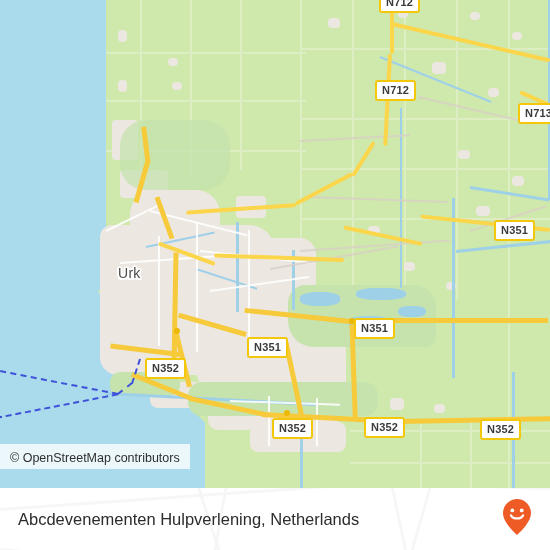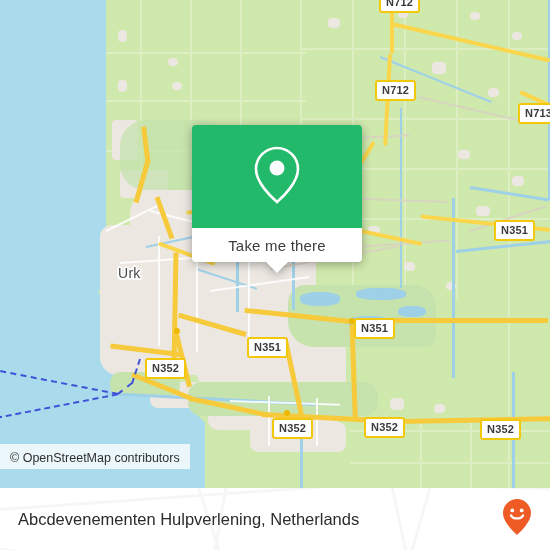--- a/index.html
+++ b/index.html
@@ -354,34 +354,20 @@
         <div class="shield" style="left: 494px; top: 220px;">N351</div>
         <div class="shield" style="left: 354px; top: 318px;">N351</div>
         <div class="shield" style="left: 247px; top: 337px;">N351</div>
         <div class="shield" style="left: 145px; top: 358px;">N352</div>
         <div class="shield" style="left: 272px; top: 418px;">N352</div>
         <div class="shield" style="left: 364px; top: 417px;">N352</div>
         <div class="shield" style="left: 480px; top: 419px;">N352</div>
         <div class="shield" style="left: 379px; top: -8px;">N712</div>
       </div>
 
-    <div id="popup">
-      <div class="card-top">
-        <span>
-          <svg width="50" height="62" viewBox="0 0 50 62" aria-hidden="true">
-            <path d="M25 4 C13.4 4 4 13.4 4 25 C4 38 18 52 25 58 C32 52 46 38 46 25 C46 13.4 36.6 4 25 4 Z" fill="none" stroke="#ffffff" stroke-width="2.6"></path>
-            <circle cx="25" cy="24" r="7.5" fill="#ffffff"></circle>
-          </svg>
-        </span>
-      </div>
-      <div class="card-bottom">
-        <span class="card-label">Take me there</span>
-      </div>
-      <div class="pointer"></div>
-    </div>
 
     <div id="attribution">© OpenStreetMap contributors</div>
   </div>
 
   <div id="footer">
     <div class="watermark">
       <div class="wm-line" style="left:30px;top:0;width:3px;height:470px;transform:rotate(14deg);"></div>
       <div class="wm-line" style="left:150px;top:0;width:3px;height:470px;transform:rotate(-18deg);"></div>
       <div class="wm-line" style="left:250px;top:0;width:3px;height:470px;transform:rotate(10deg);"></div>
       <div class="wm-line" style="left:360px;top:0;width:3px;height:470px;transform:rotate(-12deg);"></div>

